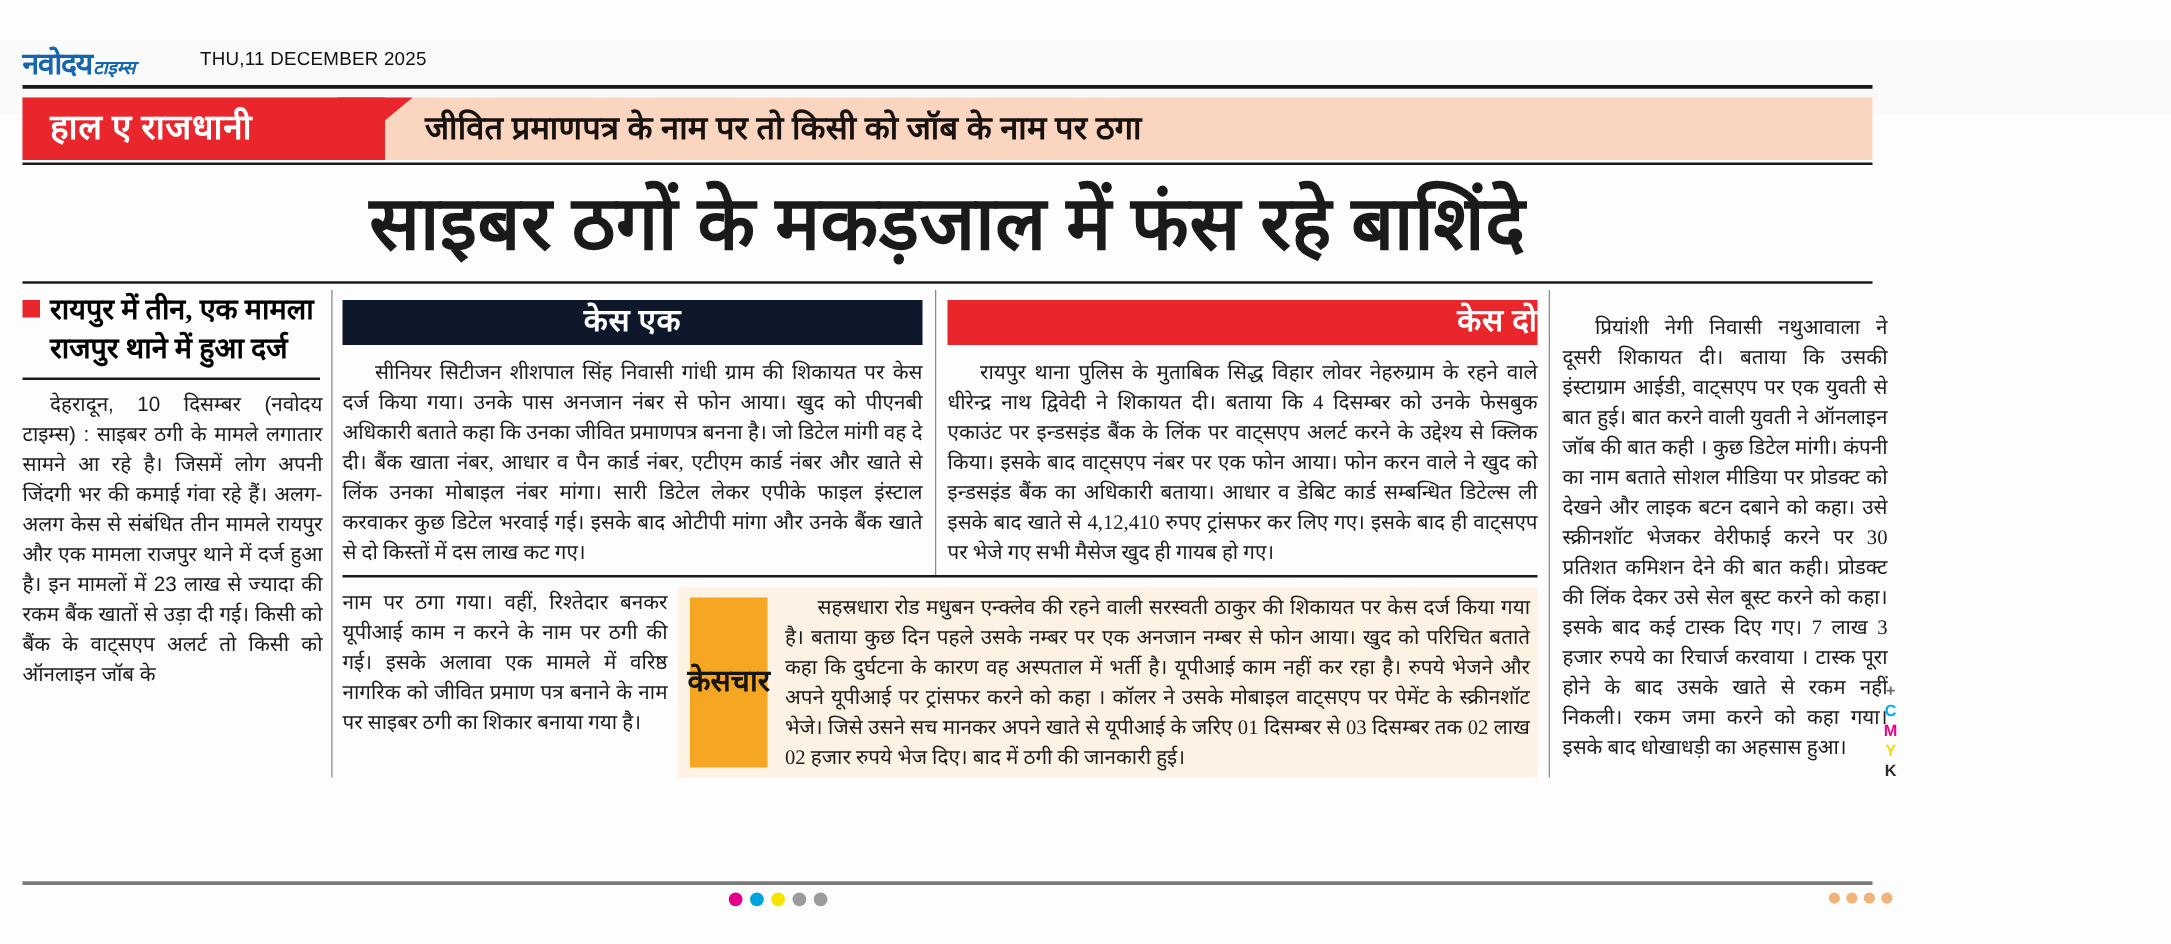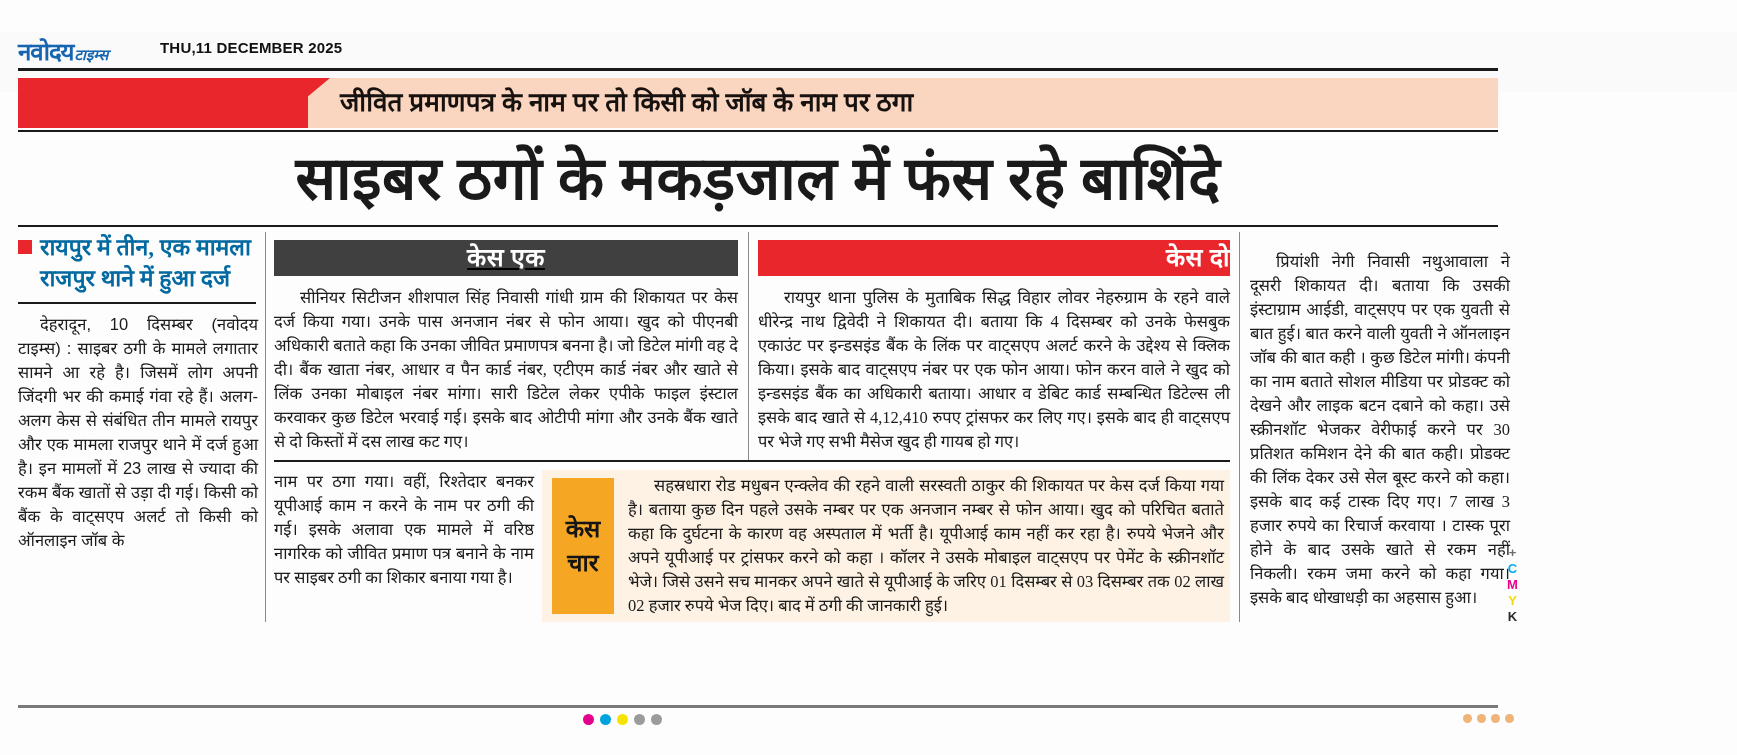--- a/index.html
+++ b/index.html
@@ -14,21 +14,21 @@
 
   
   .masthead{position:absolute;left:0;top:0;width:1737px;height:60px;background:#fafafa;margin-top:32px;}
   .logo{position:absolute;left:18px;top:8px;width:140px;height:30px;
         display:flex;align-items:baseline;}
   .logo .hi{font-family:"Liberation Sans",sans-serif;font-weight:bold;font-size:24px;
         color:#1565b0;letter-spacing:-1px;line-height:1;}
   .logo .en{font-family:"Liberation Sans",sans-serif;font-weight:bold;font-size:15px;
         color:#1565b0;font-style:italic;margin-left:1px;line-height:1;}
   .mast-meta{position:absolute;left:160px;top:6px;
-        font-family:"Liberation Sans",sans-serif;font-weight:bold;
+        font-family:"Liberation Sans",sans-serif;font-weight:normal;
         font-size:15px;line-height:19px;color:#111;letter-spacing:.2px;}
 
   
   .rule-top{position:absolute;left:18px;top:68px;width:1480px;height:3px;background:#1a1a1a;}
 
   
   .band{position:absolute;left:18px;top:78px;width:1480px;height:50px;}
   .band-pink{position:absolute;left:0;top:0;width:1480px;height:50px;background:#fad5c0;}
   .band-red{position:absolute;left:0;top:0;width:290px;height:50px;background:#e8262c;}
   .band-red-slant{position:absolute;left:252px;top:0;width:0;height:0;
@@ -53,21 +53,21 @@
   
   .content{position:absolute;left:18px;top:232px;width:1492px;height:400px;}
 
   
   .vsep{position:absolute;width:1px;background:#8a8a8a;}
 
   
   .colL{position:absolute;left:0;top:0;width:240px;}
   .bullet-head{position:relative;padding-left:22px;
         font-family:"Liberation Serif",serif;font-weight:bold;font-size:23px;
-        line-height:31px;color:#0369a1;}
+        line-height:31px;color:#000000;}
   .bullet-head .sq{position:absolute;left:0;top:8px;width:14px;height:14px;background:#e8262c;}
   .rule-thin{height:2px;background:#1a1a1a;margin:8px 2px 8px 0;}
   .body-text{font-family:Liberation Sans, sans-serif;font-size:16.5px;line-height:24px;
         color:#1b1b1b;text-align:justify;}
   .body-text .lead{padding-left:22px;}
 
   
   .case-head{height:36px;display:flex;align-items:center;justify-content:center;}
   .case-head span{font-family:"Liberation Serif",serif;font-weight:bold;font-size:25px;
         color:#ffffff;letter-spacing:.5px;line-height:34px;}
@@ -85,21 +85,21 @@
   .hrule-mid{position:absolute;left:256px;top:228px;width:956px;height:2px;background:#1a1a1a;}
 
   
   .colLower1{position:absolute;left:256px;top:238px;width:260px;
         font-family:"Liberation Serif",serif;font-size:16.5px;line-height:24px;
         color:#1b1b1b;text-align:justify;}
 
   
   .case4{position:absolute;left:524px;top:238px;width:688px;height:152px;background:#fdf2e3;}
   .case4-tab{position:absolute;left:10px;top:8px;width:62px;height:136px;background:#f5a623;
-        display:flex;flex-direction:column;align-items:center;justify-content:center;}
+        display:flex;flex-direction:row;align-items:center;justify-content:center;}
   .case4-tab span{font-family:"Liberation Serif",serif;font-weight:bold;font-size:24px;
         color:#151515;line-height:34px;}
   .case4-body{position:absolute;left:86px;top:4px;width:596px;
         font-family:"Liberation Serif",serif;font-size:16.5px;line-height:24px;
         color:#1b1b1b;text-align:justify;}
   .case4-body .ind{padding-left:26px;}
 
   
   .rule-bottom{position:absolute;left:18px;top:705px;width:1480px;height:3px;background:#7a7a7a;}
   .dots{position:absolute;left:583px;top:714px;display:flex;gap:6px;}
@@ -131,20 +131,21 @@
       <div>THU,11 DECEMBER 2025</div>
     </div>
   </div>
 
   <div class="rule-top"></div>
 
   <div class="band">
     <div class="band-pink" style="background: rgb(250, 213, 192);"></div>
     <div class="band-red" style="background: rgb(232, 38, 44);"></div>
     <div class="band-red-slant"></div>
+    <div class="band-red-label">हाल ए राजधानी</div>
     <div class="band-sub">जीवित प्रमाणपत्र के नाम पर तो किसी को जॉब के नाम पर ठगा</div>
   </div>
 
   <div class="rule-under-band"></div>
 
   <div class="headline">
     <span>साइबर ठगों के मकड़जाल में फंस रहे बाशिंदे</span>
   </div>
 
   <div class="rule-under-head"></div>
@@ -161,21 +162,21 @@
         <span class="sq"></span>
         <span>रायपुर में तीन, एक मामला राजपुर थाने में हुआ दर्ज</span>
       </div>
       <div class="rule-thin"></div>
       <div class="body-text">
         <span class="lead">देहरादून, 10 दिसम्बर (नवोदय टाइम्स) : </span><span>साइबर ठगी के मामले लगातार सामने आ रहे है। जिसमें लोग अपनी जिंदगी भर की कमाई गंवा रहे हैं। अलग-अलग केस से संबंधित तीन मामले रायपुर और एक मामला राजपुर थाने में दर्ज हुआ है। इन मामलों में 23 लाख  से ज्यादा की रकम बैंक खातों से उड़ा दी गई। किसी को बैंक के वाट्सएप अलर्ट तो किसी को ऑनलाइन जॉब के</span>
       </div>
     </div>
 
     <div class="colC1">
-      <div class="case-head head-blue" style="background: #404040; text-decoration: underline;">
+      <div class="case-head head-blue" style="background: #0f172a;">
         <span>केस एक</span>
       </div>
       <div class="case-body">
         <span class="ind">सीनियर सिटीजन शीशपाल सिंह निवासी  गांधी ग्राम की शिकायत पर केस दर्ज किया गया। उनके पास अनजान नंबर से फोन आया। खुद को पीएनबी अधिकारी बताते कहा कि उनका जीवित प्रमाणपत्र बनना है। जो डिटेल मांगी वह दे दी। बैंक खाता नंबर, आधार व पैन कार्ड नंबर, एटीएम कार्ड नंबर और खाते से लिंक उनका मोबाइल नंबर मांगा। सारी डिटेल लेकर एपीके फाइल इंस्टाल करवाकर कुछ डिटेल भरवाई गई। इसके बाद ओटीपी मांगा और उनके बैंक खाते से दो किस्तों में दस लाख कट गए।</span>
       </div>
     </div>
 
     <div class="colC2">
       <div class="case-head head-red" style="background: rgb(232, 38, 44);">
         <span>केस दो</span>

